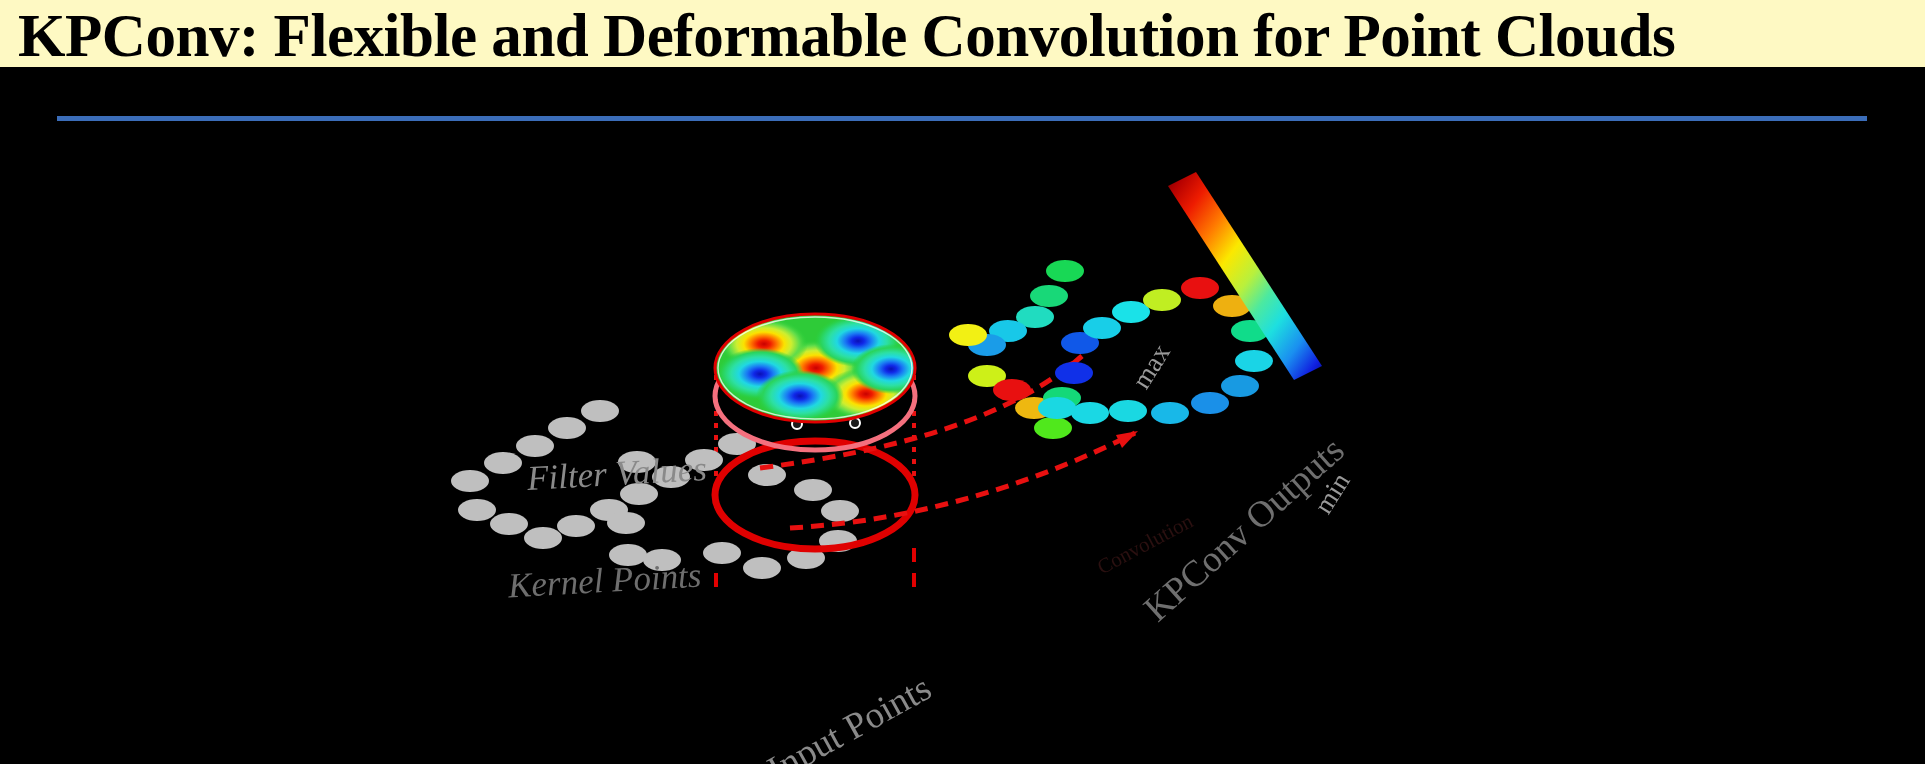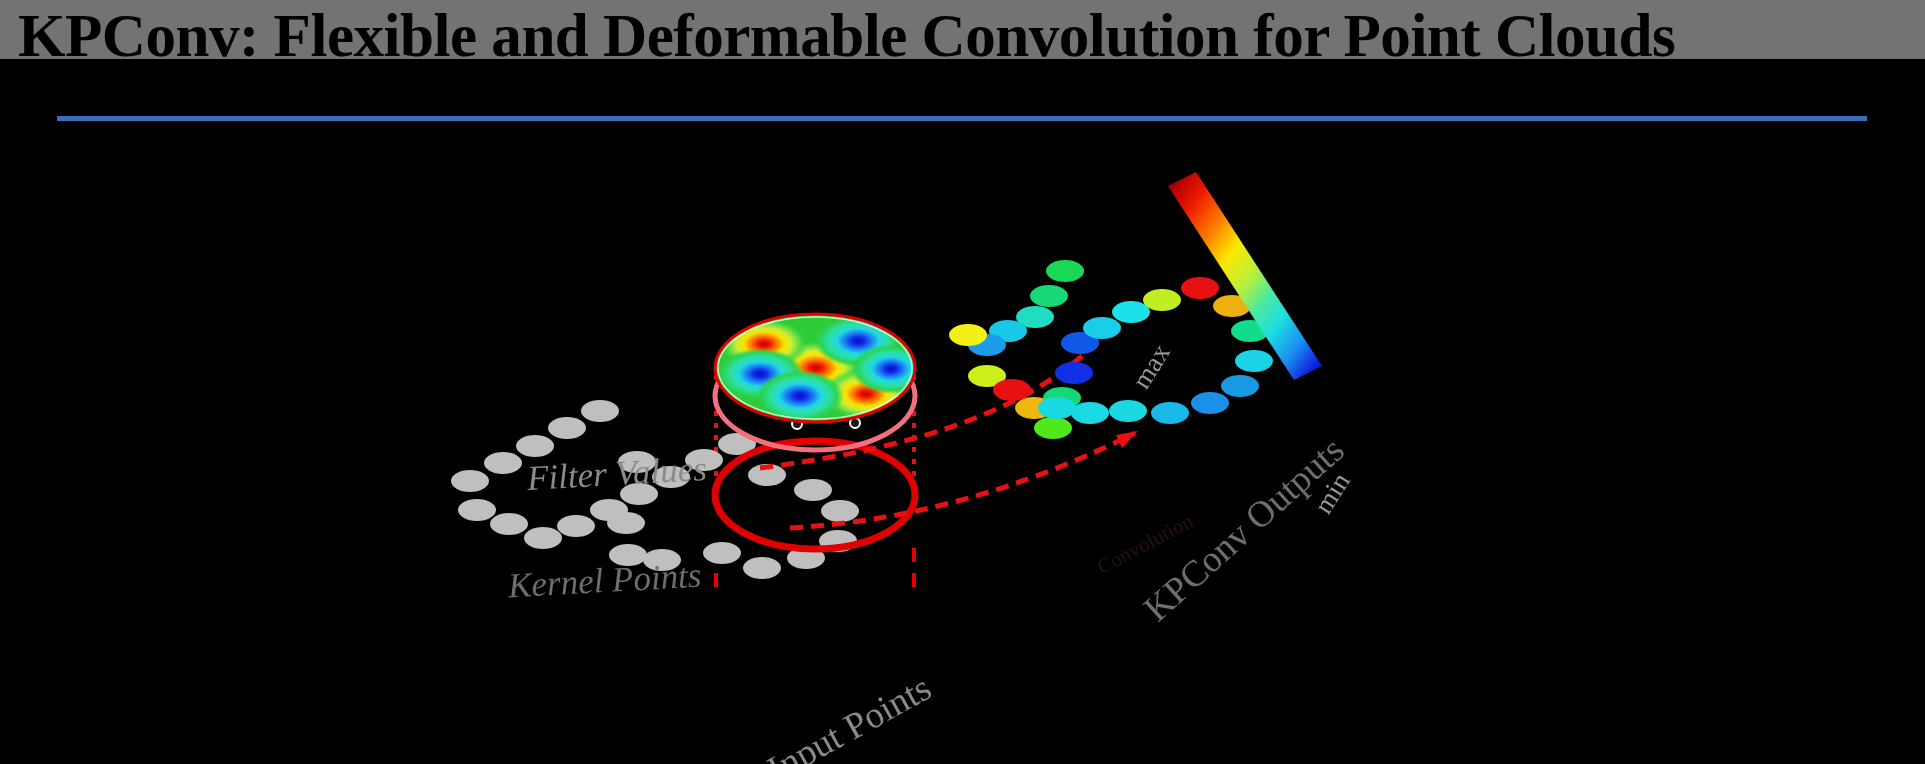--- a/index.html
+++ b/index.html
@@ -14,22 +14,22 @@
   #slide {
     position: relative;
     width: 1925px; height: 764px;
     background: #000;
   }
 
   
   #title-band {
     position: absolute;
     left: 0; top: 0;
-    width: 1925px; height: 59px;
-    background: #737373;
+    width: 1925px; height: 67px;
+    background: #fef9c3;
     overflow: hidden;
   }
   #title-text {
     position: absolute;
     left: 18px; top: -4px;
     width: 1900px;
     font-family: "Liberation Serif", serif;
     font-weight: bold;
     font-size: 62px;
     line-height: 78px;

